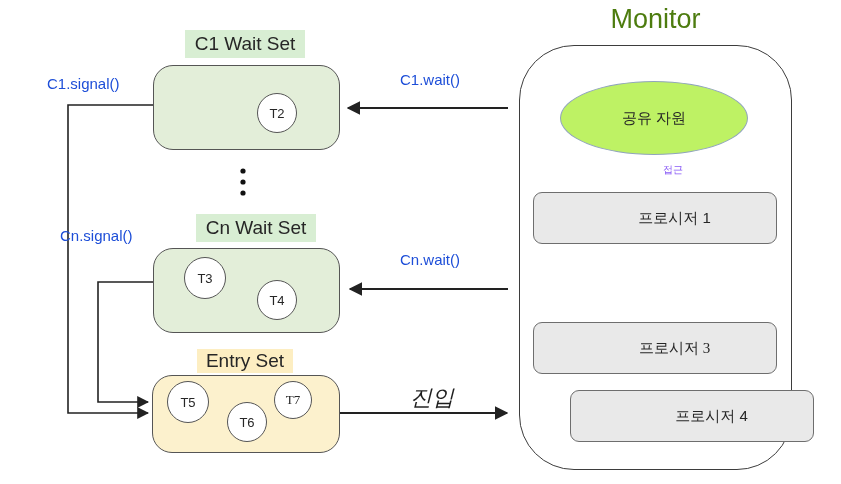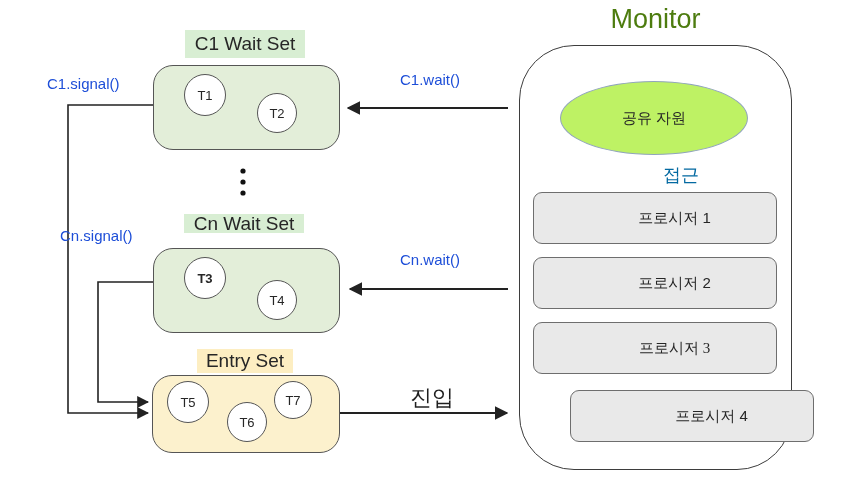--- a/index.html
+++ b/index.html
@@ -27,21 +27,21 @@
   .monitor-title{font-size:27px;color:#4d7c0f;}
   .monitor-box{border:1.4px solid #3d3d3d;border-radius:55px;background:#ffffff;}
   .resource-ellipse{
     background:#bef264;border:1px solid #90a4bc;border-radius:50%;
     font-size:15px;color:#262626;
   }
   .proc-box{
     background:#e9e9e9;border:1.2px solid #6e6e6e;border-radius:9px;
     font-size:15px;color:#262626;padding-left:39px;
   }
-  .small-label{font-size:18px;color:#0369a1;white-space:nowrap;font-family:Liberation Mono, monospace;}
+  .small-label{font-size:10px;color:#8b5cf6;white-space:nowrap;font-family:Liberation Mono, monospace;}
   svg.overlay{position:absolute;left:0;top:0;pointer-events:none;}
 </style>
 </head>
 <body>
 
 <div class="canvas">
 
   <svg class="overlay" width="841" height="484" viewBox="0 0 841 484">
     <defs>
       <marker id="arrow" viewBox="0 0 10 10" refX="9" refY="5" markerWidth="7.5" markerHeight="7.5" orient="auto-start-reverse">
@@ -63,43 +63,41 @@
 
     <g fill="#111">
       <circle cx="243" cy="171" r="2.6"></circle>
       <circle cx="243" cy="182" r="2.6"></circle>
       <circle cx="243" cy="193" r="2.6"></circle>
     </g>
   </svg>
 
   <div class="abs ctr set-title green-tag" style="left:185px;top:30px;width:120px;height:28px;">C1 Wait Set</div>
   <div class="abs set-box green-box" style="left:153px;top:65px;width:187px;height:85px;"></div>
-  <div class="thread" style="left:184px;top:74px;width:42px;height:42px;">T1</div>
   <div class="thread" style="left:257px;top:93px;width:40px;height:40px;">T2</div>
   <div class="abs call-label" style="left:47px;top:75px;">C1.signal()</div>
   <div class="abs ctr call-label" style="left:370px;top:71px;width:120px;">C1.wait()</div>
 
-  <div class="abs ctr set-title green-tag" style="left:184px;top:214px;width:120px;height:19px;">Cn Wait Set</div>
+  <div class="abs ctr set-title green-tag" style="left:196px;top:214px;width:120px;height:28px;">Cn Wait Set</div>
   <div class="abs set-box green-box" style="left:153px;top:248px;width:187px;height:85px;"></div>
-  <div class="thread" style="left:184px;top:257px;width:42px;height:42px;font-weight:bold;">T3</div>
+  <div class="thread" style="left:184px;top:257px;width:42px;height:42px;">T3</div>
   <div class="thread" style="left:257px;top:280px;width:40px;height:40px;">T4</div>
   <div class="abs call-label" style="left:60px;top:227px;">Cn.signal()</div>
   <div class="abs ctr call-label" style="left:370px;top:251px;width:120px;">Cn.wait()</div>
 
   <div class="abs ctr set-title yellow-tag" style="left:197px;top:349px;width:96px;height:24px;">Entry Set</div>
   <div class="abs set-box yellow-box" style="left:152px;top:375px;width:188px;height:78px;"></div>
   <div class="thread" style="left:167px;top:381px;width:42px;height:42px;">T5</div>
   <div class="thread" style="left:227px;top:402px;width:40px;height:40px;">T6</div>
-  <div class="thread" style="left:274px;top:381px;width:38px;height:38px;">T7</div>
-  <div class="abs ctr big-label" style="left:400px;top:383px;width:64px;">진입</div>
+  <div class="thread" style="left:274px;top:381px;width:38px;height:38px;font-family:Liberation Serif, serif;">T7</div>
+  <div class="abs ctr big-label" style="left:400px;top:383px;width:64px;font-style:italic;">진입</div>
 
   <div class="abs ctr monitor-title" style="left:519px;top:0px;width:273px;height:38px;">Monitor</div>
   <div class="abs monitor-box" style="left:519px;top:45px;width:273px;height:425px;"></div>
 
   <div class="abs ctr resource-ellipse" style="left:560px;top:81px;width:188px;height:74px;">공유 자원</div>
   <div class="abs small-label" style="left:663px;top:163px;">접근</div>
 
   <div class="abs ctr proc-box" style="left:533px;top:192px;width:244px;height:52px;">프로시저 1</div>
-  <div class="abs ctr proc-box" style="left:533px;top:257px;width:244px;height:52px;">프로시저 2</div>
   <div class="abs ctr proc-box" style="left:533px;top:322px;width:244px;height:52px;font-family:Liberation Serif, serif;">프로시저 3</div>
   <div class="abs ctr proc-box" style="left:533px;top:390px;width:244px;height:52px;margin-left:37px;">프로시저 4</div>
 
 </div>
 
 </body></html>

